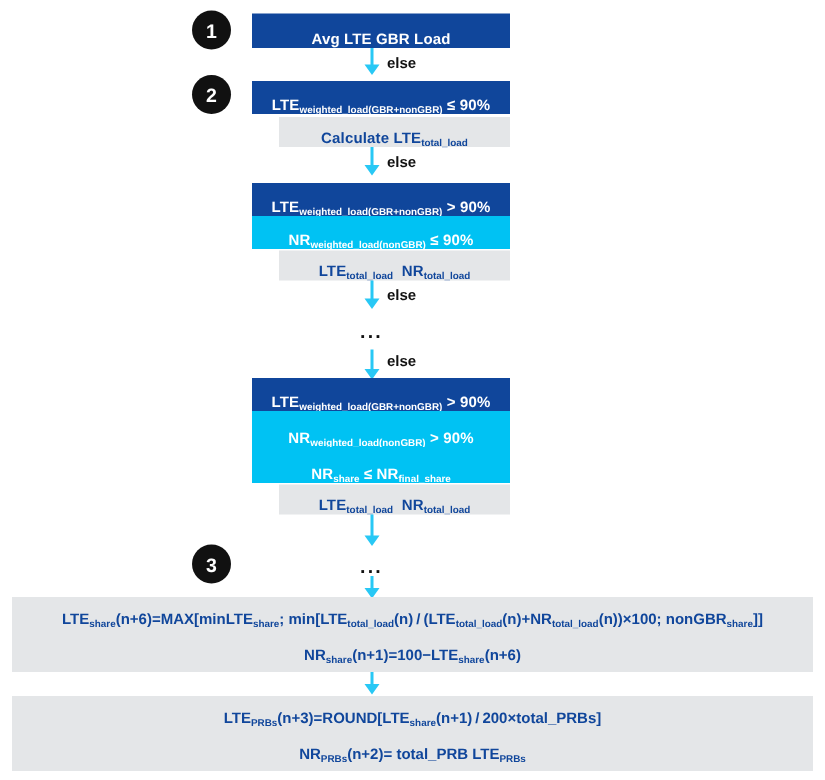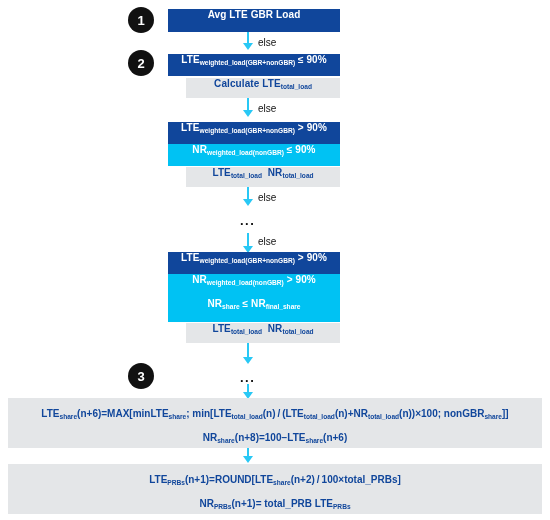--- a/index.html
+++ b/index.html
@@ -28,21 +28,21 @@
     font-weight: bold;
     display: flex;
     align-items: center;
     justify-content: center;
     line-height: 1;
   }
 
   
   .box {
     display: flex;
-    align-items: flex-start;
+    align-items: flex-end;
     justify-content: center;
     text-align: center;
     font-weight: bold;
     letter-spacing: .1px;
     white-space: nowrap;
   }
   .box-navy {
     background: #10469b;
     color: #ffffff;
     font-size: 10px;
@@ -90,21 +90,21 @@
   }
   .arrow-head {
     width: 0; height: 0;
     border-left: 5px solid transparent;
     border-right: 5px solid transparent;
     border-top: 7px solid #28c8f5;
   }
   .else-label {
     color: #111111;
     font-size: 10px;
-    font-weight: normal;
+    font-weight: bold;
     text-align: center;
   }
   .dots {
     color: #111111;
     font-size: 13px;
     font-weight: bold;
     letter-spacing: 1.5px;
     line-height: 1;
   }
 </style>
@@ -194,27 +194,27 @@
 <div class="abs dots" style="left:240px; top:371px;">...</div>
 
 <div class="abs arrow-line" style="left:247px; top:384px; height:9px;"></div>
 <div class="abs arrow-head" style="left:243px; top:392px;"></div>
 
 <div class="abs box-formula" style="left:8px; top:398px; width:534px; height:50px;">
   <span class="frow">
     <span>LTE</span><span class="f-sub">share</span><span>(n+6)=MAX[minLTE</span><span class="f-sub">share</span><span>; min[LTE</span><span class="f-sub">total_load</span><span>(n) / (LTE</span><span class="f-sub">total_load</span><span>(n)+NR</span><span class="f-sub">total_load</span><span>(n))×100; nonGBR</span><span class="f-sub">share</span><span>]]</span>
   </span>
   <span class="frow">
-    <span>NR</span><span class="f-sub">share</span><span>(n+8)=100−LTE</span><span class="f-sub">share</span><span>(n+6)</span>
+    <span>NR</span><span class="f-sub">share</span><span>(n+1)=100−LTE</span><span class="f-sub">share</span><span>(n+6)</span>
   </span>
 </div>
 
 <div class="abs arrow-line" style="left:247px; top:448px; height:9px;"></div>
 <div class="abs arrow-head" style="left:243px; top:456px;"></div>
 
 <div class="abs box-formula" style="left:8px; top:464px; width:534px; height:50px;">
   <span class="frow">
-    <span>LTE</span><span class="f-sub">PRBs</span><span>(n+1)=ROUND[LTE</span><span class="f-sub">share</span><span>(n+2) / 100×total_PRBs]</span>
-  </span>
-  <span class="frow">
-    <span>NR</span><span class="f-sub">PRBs</span><span>(n+1)= total_PRB LTE</span><span class="f-sub">PRBs</span><span></span>
+    <span>LTE</span><span class="f-sub">PRBs</span><span>(n+3)=ROUND[LTE</span><span class="f-sub">share</span><span>(n+1) / 200×total_PRBs]</span>
+  </span>
+  <span class="frow">
+    <span>NR</span><span class="f-sub">PRBs</span><span>(n+2)= total_PRB LTE</span><span class="f-sub">PRBs</span><span></span>
   </span>
 </div>
 
 </body></html>

